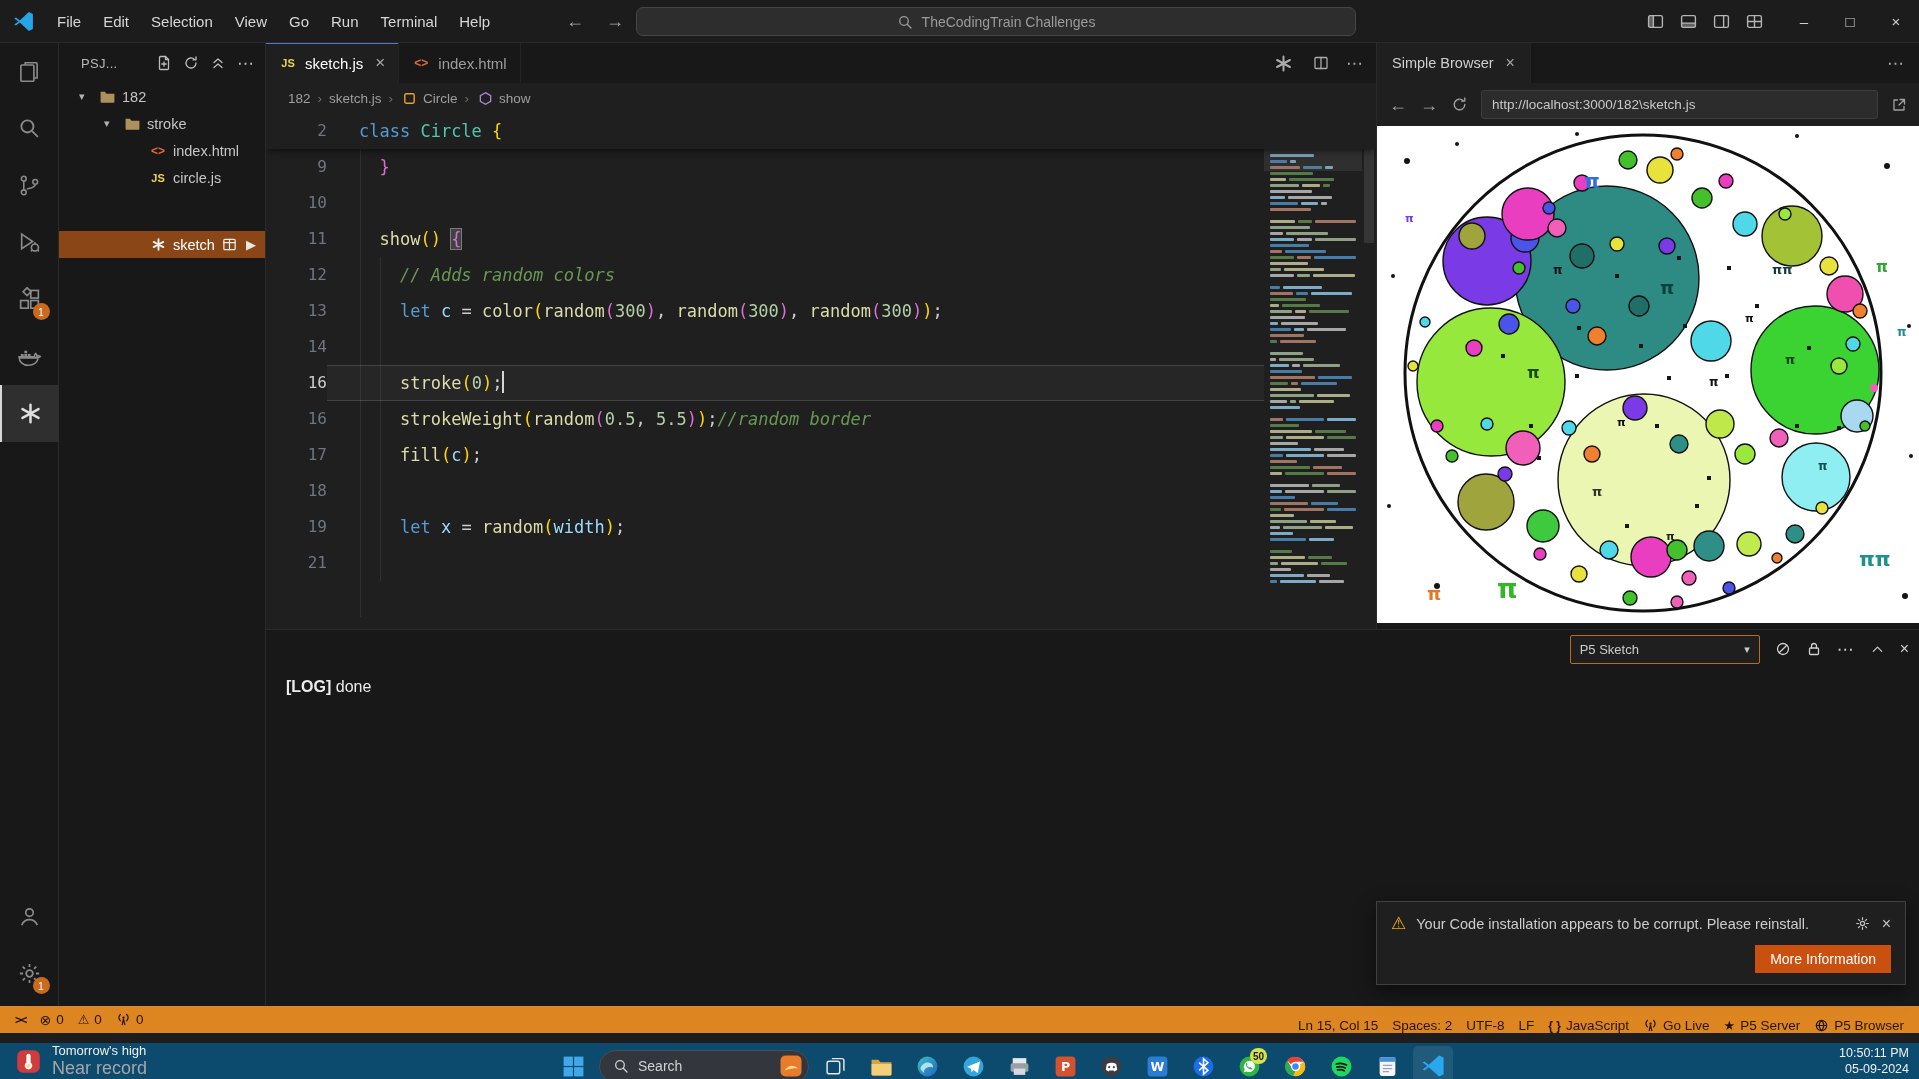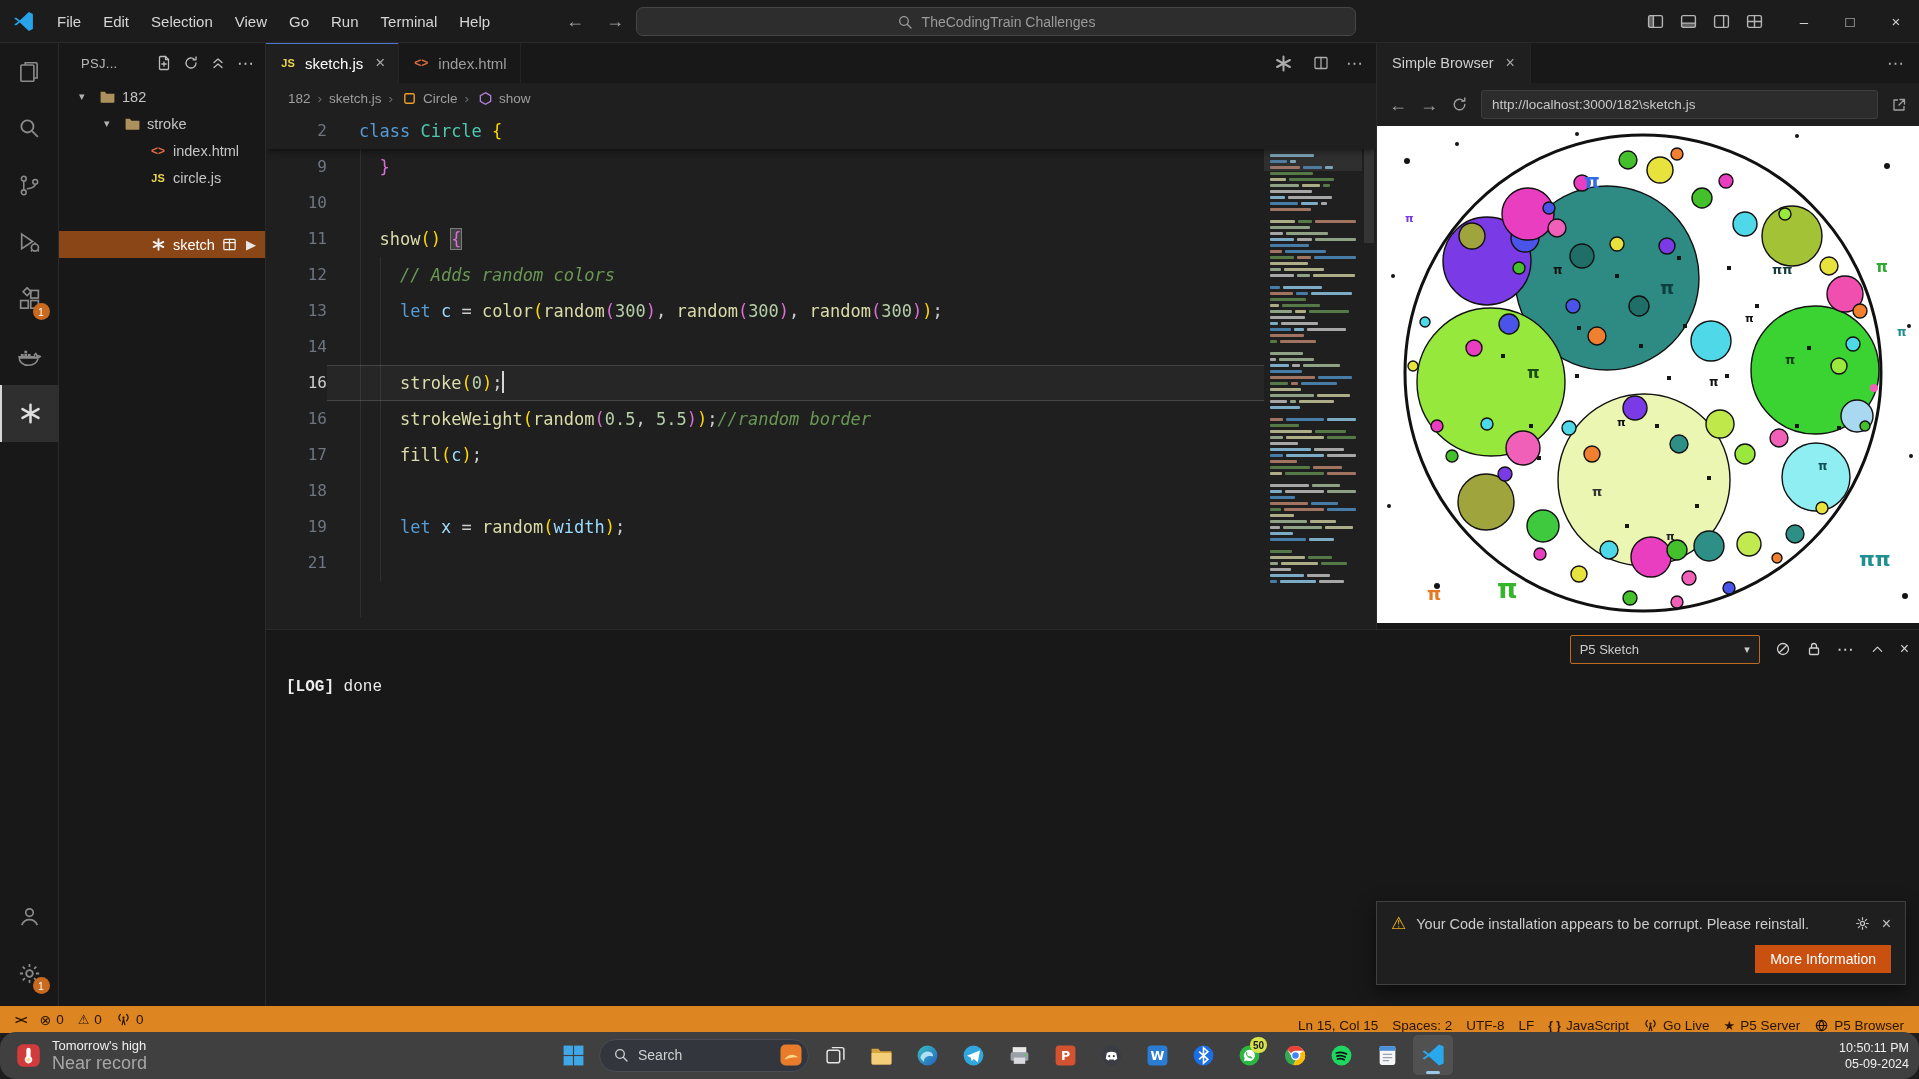--- a/index.html
+++ b/index.html
@@ -103,21 +103,21 @@
   
   .panel{position:absolute;left:266px;right:0;top:629px;bottom:73px;background:#181818;
     border-top:1px solid #2a2a2a;}
   .panel-header{height:38px;display:flex;align-items:center;padding:0 10px 0 20px;}
   .panel-tab{margin-right:24px;font-size:13px;letter-spacing:.4px;color:#9b9b9b;height:38px;
     display:flex;align-items:center;border-bottom:1px solid transparent;}
   .panel-tab.active{color:#e7e7e7;border-bottom-color:#e7e7e7;}
   .panel-controls{margin-left:auto;display:flex;align-items:center;gap:15px;color:#cfcfcf;}
   .channel-select{width:190px;height:29px;display:flex;align-items:center;justify-content:space-between;
     padding:0 9px;border:1px solid #bf6b1f;background:#1f1f1f;color:#cccccc;font-size:13px;border-radius:2px;}
-  .panel-body{padding:10px 0 0 20px;font-family:Liberation Mono, monospace;font-size:16px;}
+  .panel-body{padding:10px 0 0 20px;font-family:Liberation Sans, sans-serif;font-size:16px;}
   .log-tag{color:#ececec;font-weight:bold;}
   .log-msg{color:#ececec;}
 
   
   .notification{position:absolute;right:13px;bottom:94px;width:530px;background:#1f1f1f;
     border:1px solid #404040;box-shadow:0 6px 16px rgba(0,0,0,.55);padding:13px 14px 11px;z-index:40;}
   .notif-row{display:flex;align-items:center;gap:10px;}
   .notif-warn{color:#e9ab17;font-size:17px;}
   .notif-msg{flex:1;font-size:14.5px;color:#cccccc;}
   .notif-actions{display:flex;gap:12px;color:#c3c3c3;}
@@ -126,21 +126,21 @@
     font-family:"Liberation Sans",sans-serif;}
 
   
   .statusbar{position:absolute;left:0;right:0;bottom:46px;height:27px;background:#dd8621;
     color:#271300;display:flex;align-items:center;font-size:13.5px;padding:0 8px;z-index:20;}
   .sb-item{display:flex;align-items:center;gap:5px;padding:0 7px;height:100%;}
   .sb-ic{display:inline-flex;align-items:center;}
   .sb-right{margin-left:auto;display:flex;margin-top:12px;}
 
   
-  .taskbar{position:absolute;left:0;right:0;bottom:0;height:47px;background:#404040;z-index:25;border-radius:16px;}
+  .taskbar{position:absolute;left:0;right:0;bottom:0;height:36px;background:#0c4a6e;z-index:25;}
   .weather{position:absolute;left:0;top:0;bottom:0;display:flex;align-items:center;gap:10px;
     padding:0 15px;}
   .weather-text .l1{font-size:13px;color:#f0f0f0;}
   .weather-text .l2{font-size:18px;color:#a6a6a6;}
   .tb-center{position:absolute;left:553px;top:3px;display:flex;align-items:center;gap:6px;}
   .tb-icon{width:40px;height:40px;border-radius:5px;display:flex;align-items:center;
     justify-content:center;position:relative;}
   .tb-icon.tb-active{background:rgba(255,255,255,.09);}
   .tb-icon.tb-active::after{content:"";position:absolute;bottom:1px;left:13px;right:13px;height:3px;
     border-radius:2px;background:#9ec7e8;}

